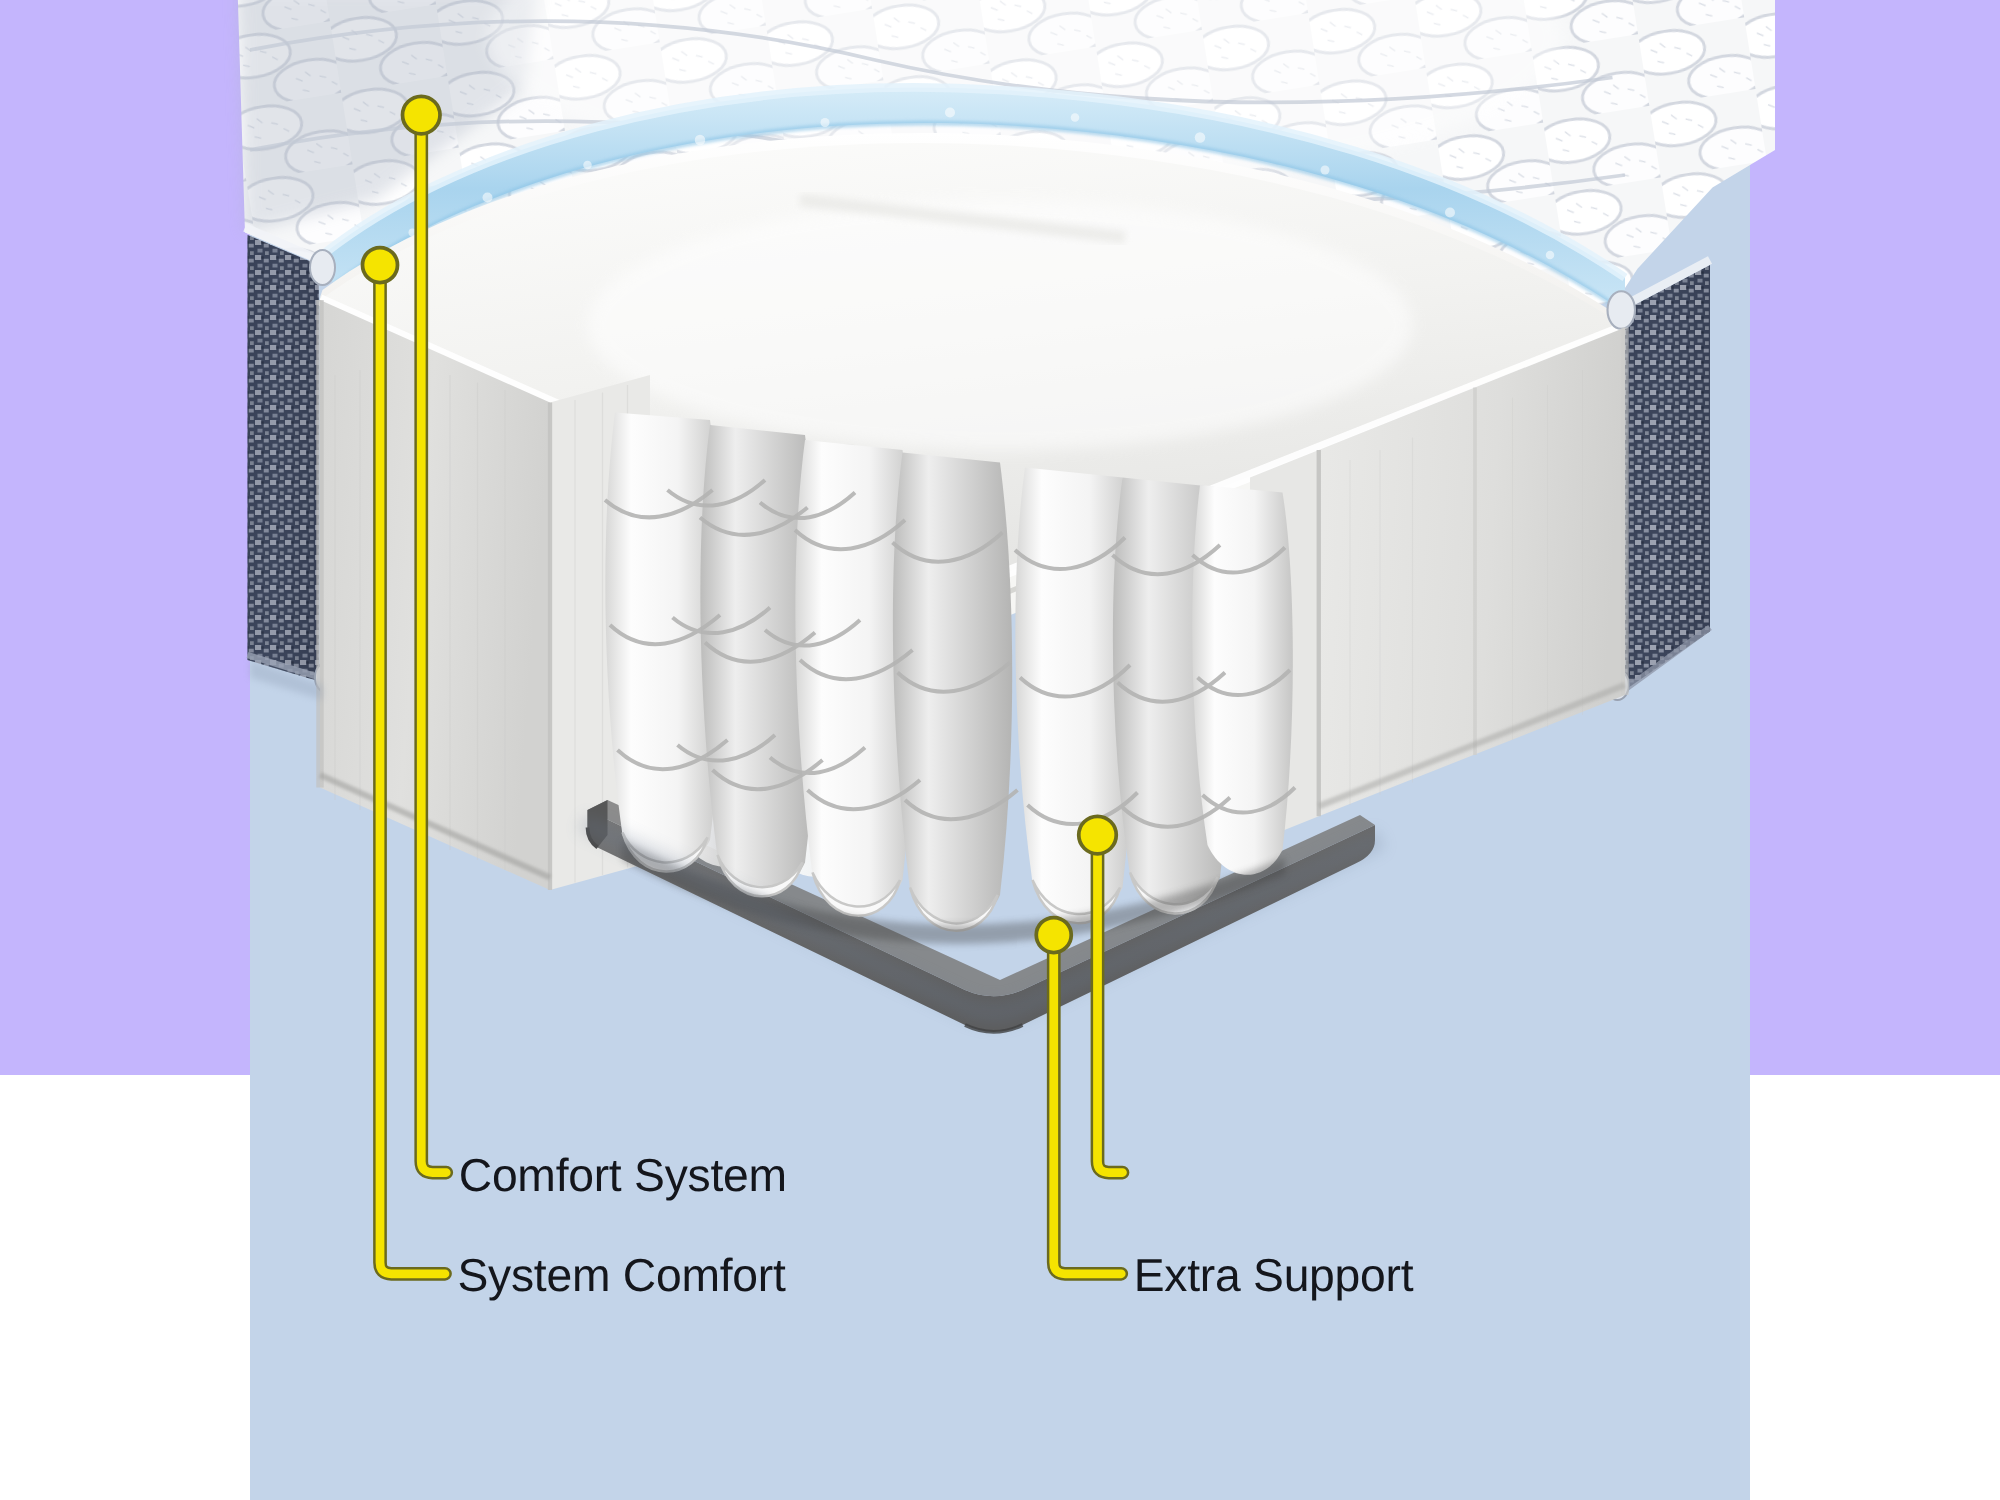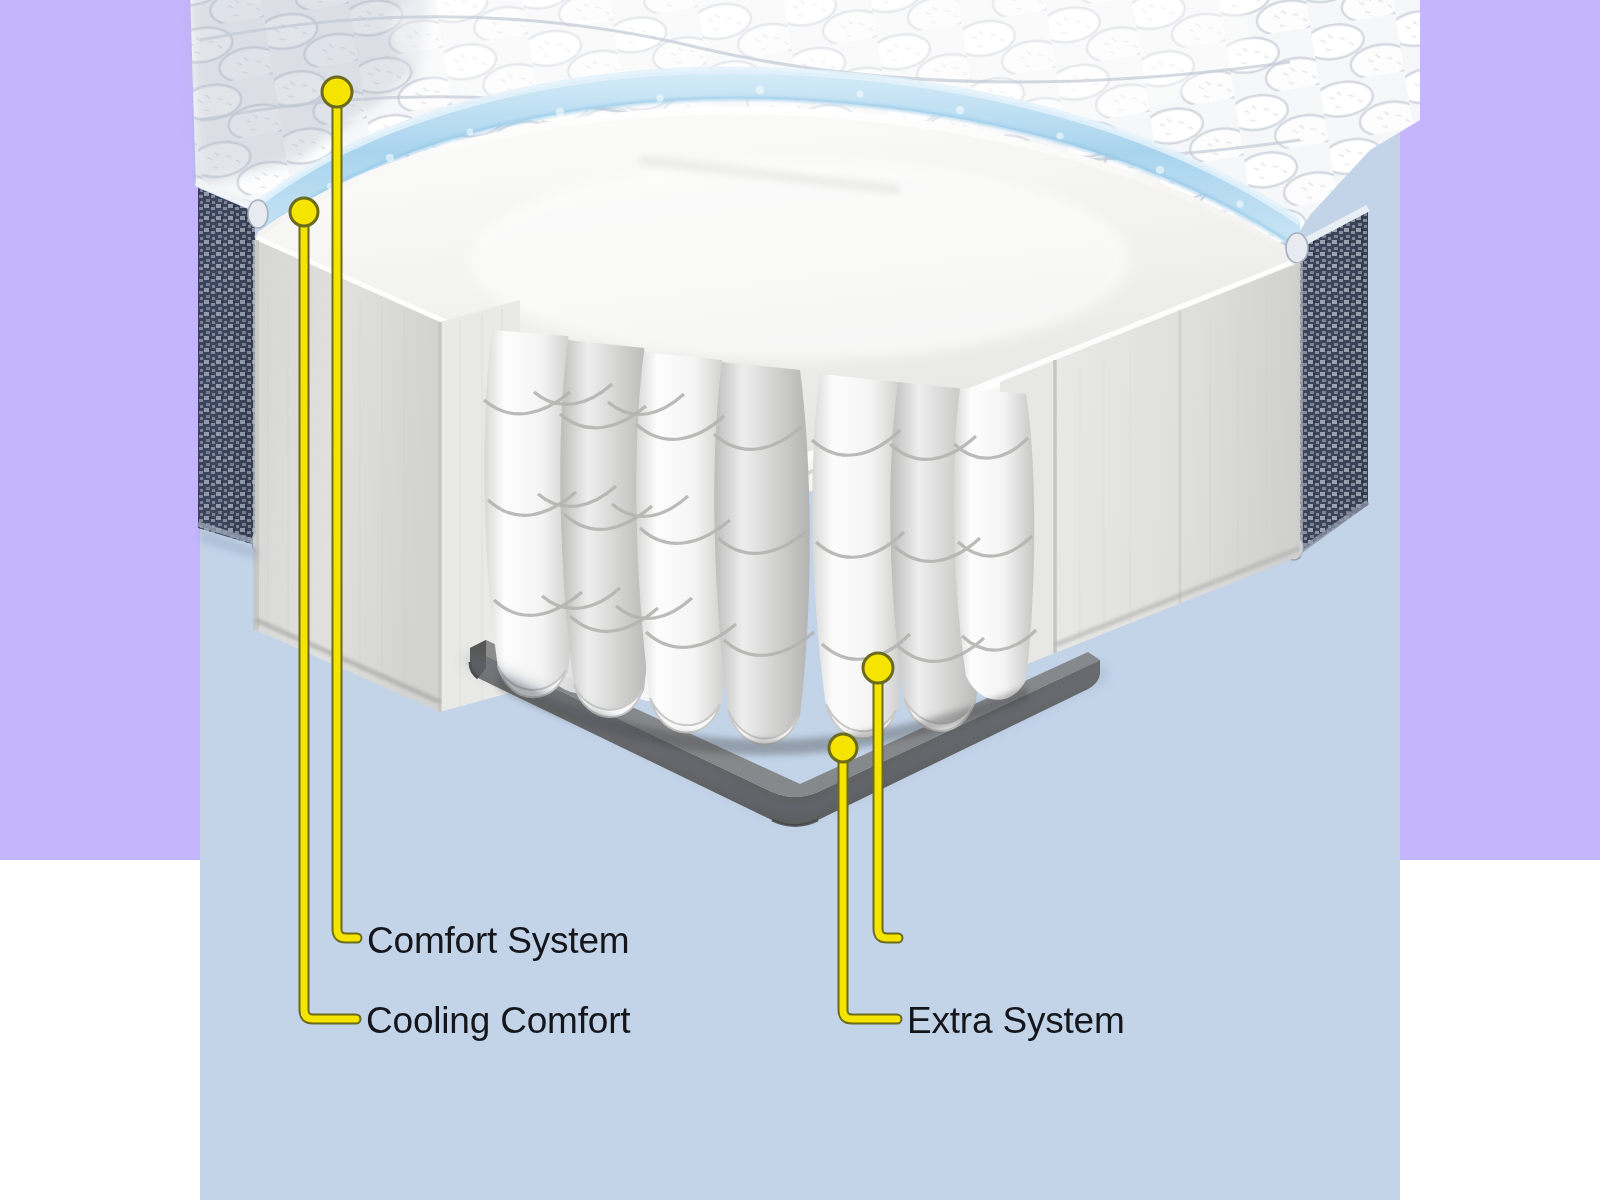--- a/index.html
+++ b/index.html
@@ -324,16 +324,16 @@
       <g fill="#f5e400" stroke="#6b6a1e" stroke-width="3">
         <circle cx="337" cy="92" r="15"></circle>
         <circle cx="304" cy="212" r="14"></circle>
         <circle cx="878" cy="668" r="15"></circle>
         <circle cx="843" cy="748" r="14"></circle>
       </g>
     </g>
   </svg>
 
   <div class="lbl" id="lbl0">Comfort System</div>
-  <div class="lbl" id="lbl1">Cooling Comfort</div>
-  <div class="lbl" id="lbl3">Extra System</div>
+  <div class="lbl" id="lbl1">System Comfort</div>
+  <div class="lbl" id="lbl3">Extra Support</div>
 
 </div>
 
 </body></html>

